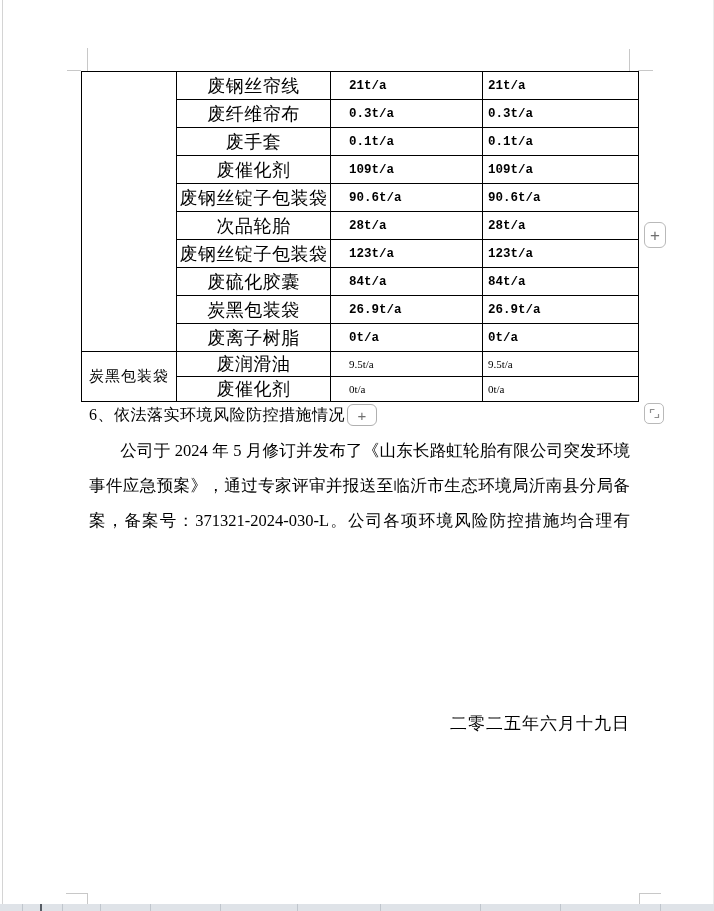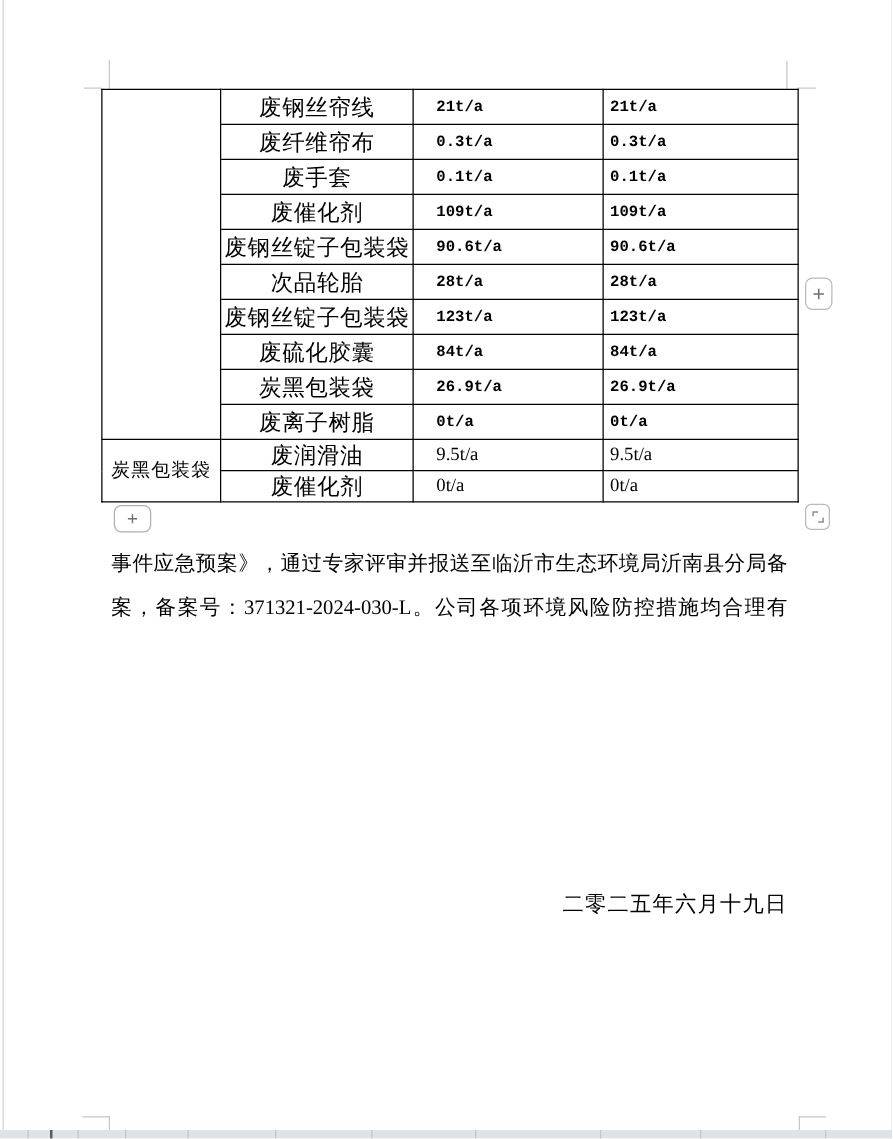--- a/index.html
+++ b/index.html
@@ -14,21 +14,21 @@
   
   .doc-table-wrap { position:absolute; left:81px; top:71px; }
   table.doc-table { border-collapse:collapse; table-layout:fixed; width:557px; }
   table.doc-table td { border:1.5px solid #000; vertical-align:middle; overflow:hidden; }
   col.c1 { width:95px; } col.c2 { width:154px; } col.c3 { width:152px; } col.c4 { width:156px; }
   tr.r-std { height:28px; } tr.r-sm { height:23px; }
   td.c-name { text-align:center; font-size:18px; letter-spacing:0.5px; }
   td.c-cat  { text-align:center; font-size:15px; letter-spacing:1px; }
   td.v3 { padding-left:18px; } td.v4 { padding-left:5px; }
   .v-mono  { font-family:"Liberation Mono", monospace; font-size:12.5px;font-weight:bold; }
-  .v-serif { font-family:"Liberation Serif", serif; font-size:15px; }
+  .v-serif { font-family:"Liberation Serif", serif; font-size:11px; }
 
   
   .mark { position:absolute; background:#c8c8c8; }
 
   
   .heading-row { position:absolute; left:89px; top:403px; height:24px; display:flex; align-items:center; }
   .heading-text { font-size:16px; letter-spacing:0.5px; white-space:nowrap; }
   .btn-inline-plus {
     width:30px; height:22px; margin-left:2px; border:1.4px solid #b0b0b0; border-radius:6px;
     background:#ffffff; color:#6f6f6f; font-family:"Liberation Sans", sans-serif;
@@ -149,26 +149,28 @@
         <tr class="r-sm">
           <td class="c-name">废催化剂</td>
           <td class="v3 v-serif">0t/a</td>
           <td class="v4 v-serif">0t/a</td>
         </tr>
       </tbody>
     </table>
   </div>
 
   <div class="heading-row">
+    <span class="heading-text">6、依法落实环境风险防控措施情况</span>
     <button class="btn-inline-plus">
       <span>+</span>
     </button>
   </div>
 
   <div class="para">
+    <div class="pline just indent">公司于 2024 年 5 月修订并发布了《山东长路虹轮胎有限公司突发环境</div>
     <div class="pline just">事件应急预案》，通过专家评审并报送至临沂市生态环境局沂南县分局备</div>
     <div class="pline just">案，备案号：371321-2024-030-L。公司各项环境风险防控措施均合理有效，</div>
   </div>
 
   <div class="sig-date">二零二五年六月十九日</div>
 
   <button class="btn-side-plus">
     <span>+</span>
   </button>
   <button class="btn-corner">

